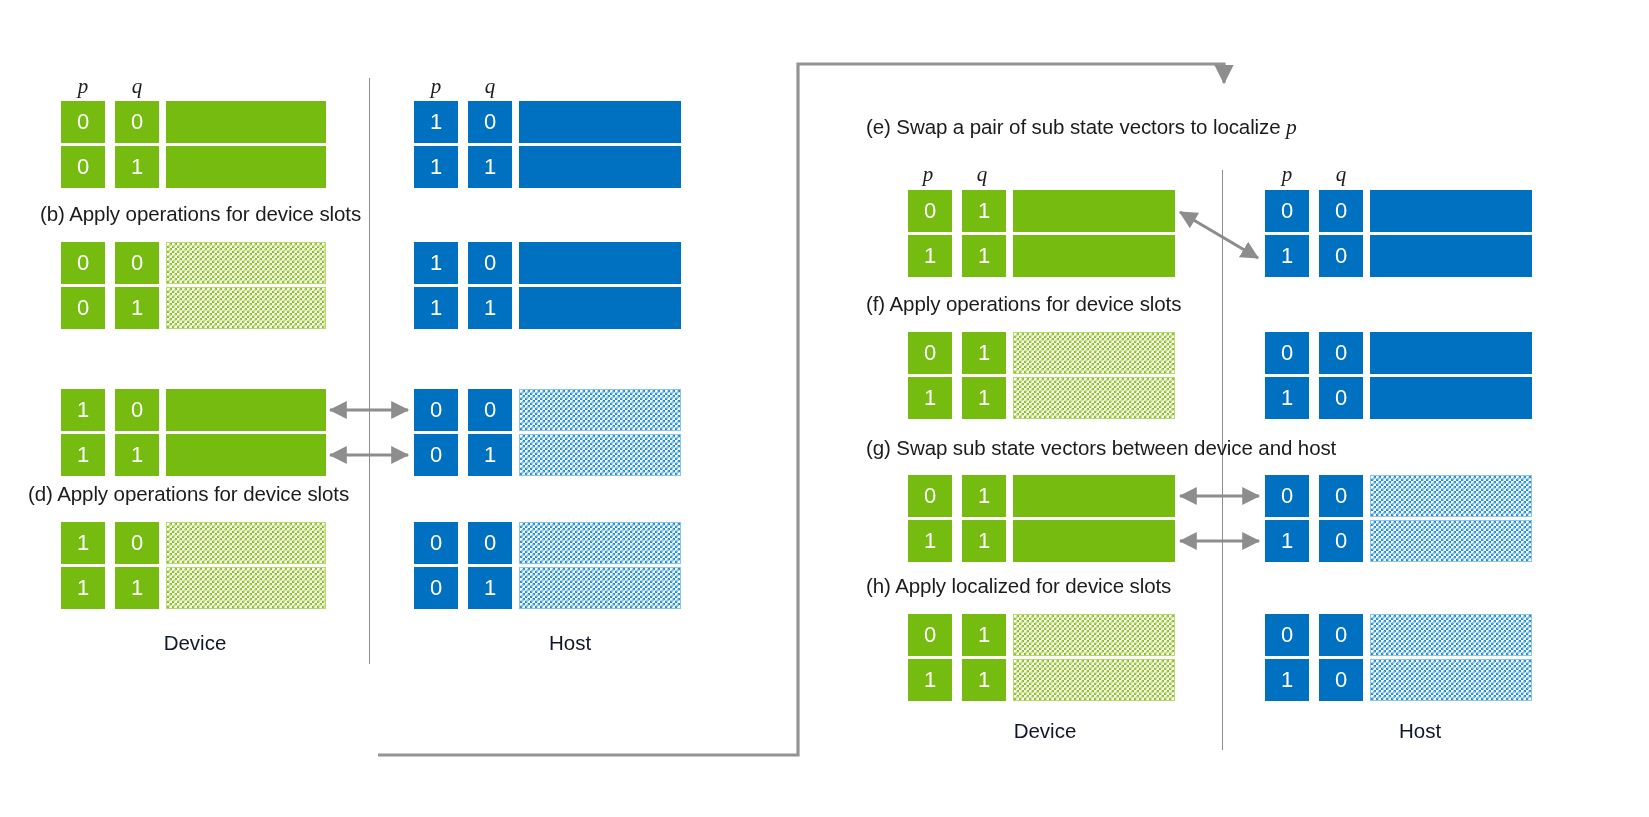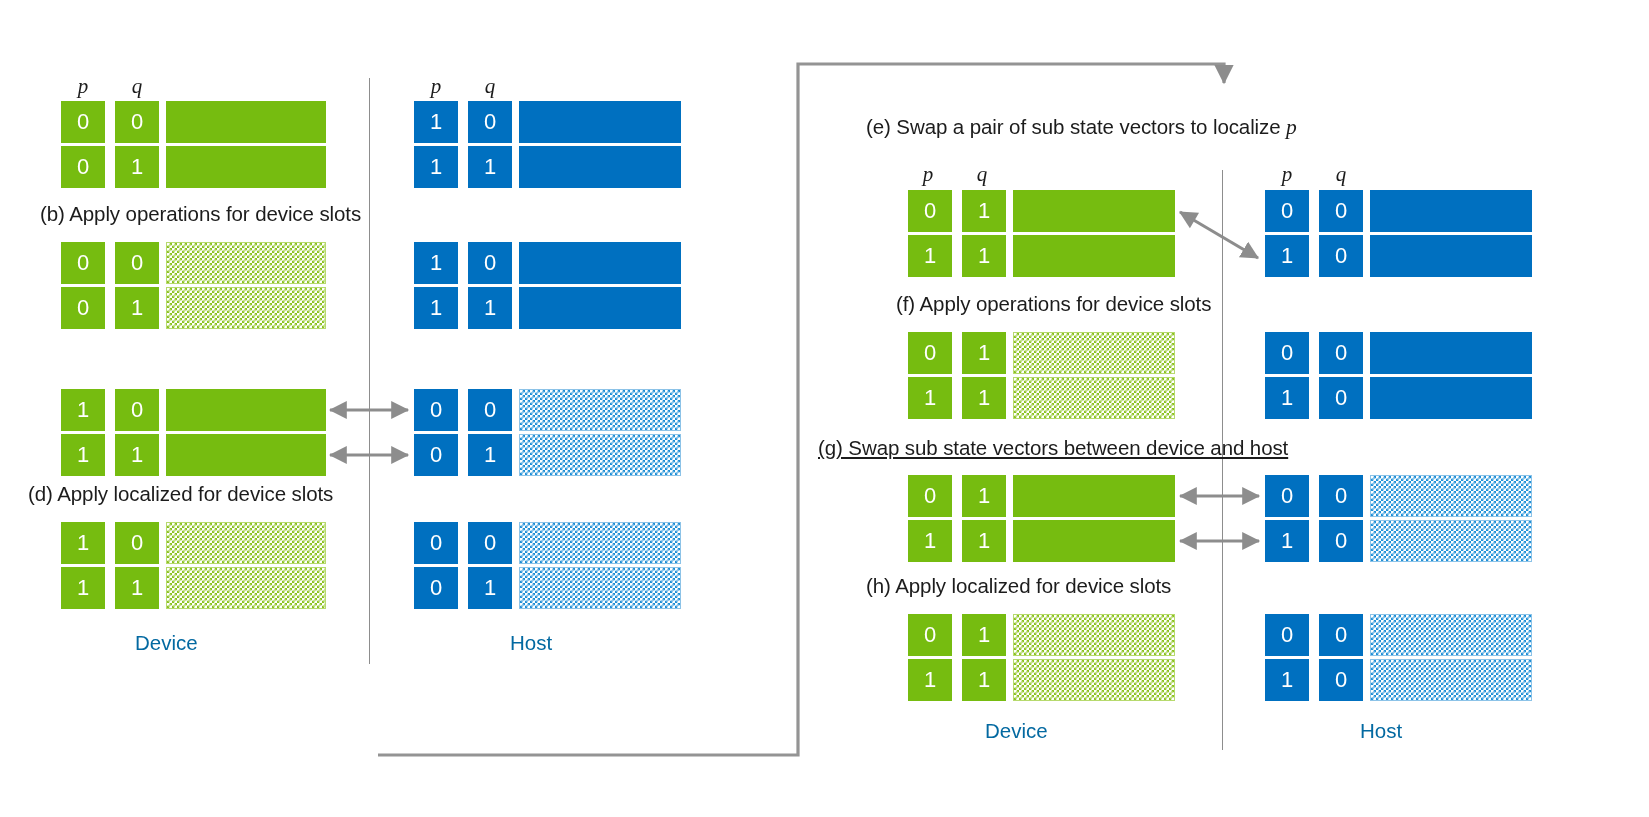--- a/index.html
+++ b/index.html
@@ -48,23 +48,23 @@
     text-align: center;
     width: 40px;
     color: #1c1c1c;
   }
 
   
   .zone-label {
     position: absolute;
     font-size: 20.5px;
     line-height: 1;
-    text-align: left;
+    text-align: center;
     white-space: nowrap;
-    color: #0369a1;
+    color: #0f172a;
   }
 
   
   .divider {
     position: absolute;
     width: 1px;
     background: #8d8d8d;
   }
 
   
@@ -172,21 +172,21 @@
   <div class="cell green" style="left:115px; top:434px; width:44px; height:42px;">1</div>
   <div class="bar green-solid" style="left:166px; top:434px; width:160px; height:42px;"></div>
 
   <div class="cell blue" style="left:414px; top:389px; width:44px; height:42px;">0</div>
   <div class="cell blue" style="left:468px; top:389px; width:44px; height:42px;">0</div>
   <div class="bar blue-hatch" style="left:519px; top:389px; width:162px; height:42px;"></div>
   <div class="cell blue" style="left:414px; top:434px; width:44px; height:42px;">0</div>
   <div class="cell blue" style="left:468px; top:434px; width:44px; height:42px;">1</div>
   <div class="bar blue-hatch" style="left:519px; top:434px; width:162px; height:42px;"></div>
 
-  <div class="caption" style="left:28px; top:484px;">(d) Apply localized for device slots</div>
+  <div class="caption" style="left:28px; top:484px;">(d) Apply operations for device slots</div>
 
   <div class="cell green" style="left:61px; top:522px; width:44px; height:42px;">1</div>
   <div class="cell green" style="left:115px; top:522px; width:44px; height:42px;">0</div>
   <div class="bar green-hatch" style="left:166px; top:522px; width:160px; height:42px;"></div>
   <div class="cell green" style="left:61px; top:567px; width:44px; height:42px;">1</div>
   <div class="cell green" style="left:115px; top:567px; width:44px; height:42px;">1</div>
   <div class="bar green-hatch" style="left:166px; top:567px; width:160px; height:42px;"></div>
 
   <div class="cell blue" style="left:414px; top:522px; width:44px; height:42px;">0</div>
   <div class="cell blue" style="left:468px; top:522px; width:44px; height:42px;">0</div>
@@ -216,37 +216,37 @@
   <div class="cell green" style="left:962px; top:235px; width:44px; height:42px;">1</div>
   <div class="bar green-solid" style="left:1013px; top:235px; width:162px; height:42px;"></div>
 
   <div class="cell blue" style="left:1265px; top:190px; width:44px; height:42px;">0</div>
   <div class="cell blue" style="left:1319px; top:190px; width:44px; height:42px;">0</div>
   <div class="bar blue-solid" style="left:1370px; top:190px; width:162px; height:42px;"></div>
   <div class="cell blue" style="left:1265px; top:235px; width:44px; height:42px;">1</div>
   <div class="cell blue" style="left:1319px; top:235px; width:44px; height:42px;">0</div>
   <div class="bar blue-solid" style="left:1370px; top:235px; width:162px; height:42px;"></div>
 
-  <div class="caption" style="left:896px; top:294px;text-align:right;">(f) Apply operations for device slots</div>
+  <div class="caption" style="left:866px; top:294px;text-align:right;">(f) Apply operations for device slots</div>
 
   <div class="cell green" style="left:908px; top:332px; width:44px; height:42px;">0</div>
   <div class="cell green" style="left:962px; top:332px; width:44px; height:42px;">1</div>
   <div class="bar green-hatch" style="left:1013px; top:332px; width:162px; height:42px;"></div>
   <div class="cell green" style="left:908px; top:377px; width:44px; height:42px;">1</div>
   <div class="cell green" style="left:962px; top:377px; width:44px; height:42px;">1</div>
   <div class="bar green-hatch" style="left:1013px; top:377px; width:162px; height:42px;"></div>
 
   <div class="cell blue" style="left:1265px; top:332px; width:44px; height:42px;">0</div>
   <div class="cell blue" style="left:1319px; top:332px; width:44px; height:42px;">0</div>
   <div class="bar blue-solid" style="left:1370px; top:332px; width:162px; height:42px;"></div>
   <div class="cell blue" style="left:1265px; top:377px; width:44px; height:42px;">1</div>
   <div class="cell blue" style="left:1319px; top:377px; width:44px; height:42px;">0</div>
   <div class="bar blue-solid" style="left:1370px; top:377px; width:162px; height:42px;"></div>
 
-  <div class="caption" style="left:818px; top:438px;text-decoration:underline;">(g) Swap sub state vectors between device and host</div>
+  <div class="caption" style="left:866px; top:438px;">(g) Swap sub state vectors between device and host</div>
 
   <div class="cell green" style="left:908px; top:475px; width:44px; height:42px;">0</div>
   <div class="cell green" style="left:962px; top:475px; width:44px; height:42px;">1</div>
   <div class="bar green-solid" style="left:1013px; top:475px; width:162px; height:42px;"></div>
   <div class="cell green" style="left:908px; top:520px; width:44px; height:42px;">1</div>
   <div class="cell green" style="left:962px; top:520px; width:44px; height:42px;">1</div>
   <div class="bar green-solid" style="left:1013px; top:520px; width:162px; height:42px;"></div>
 
   <div class="cell blue" style="left:1265px; top:475px; width:44px; height:42px;">0</div>
   <div class="cell blue" style="left:1319px; top:475px; width:44px; height:42px;">0</div>

